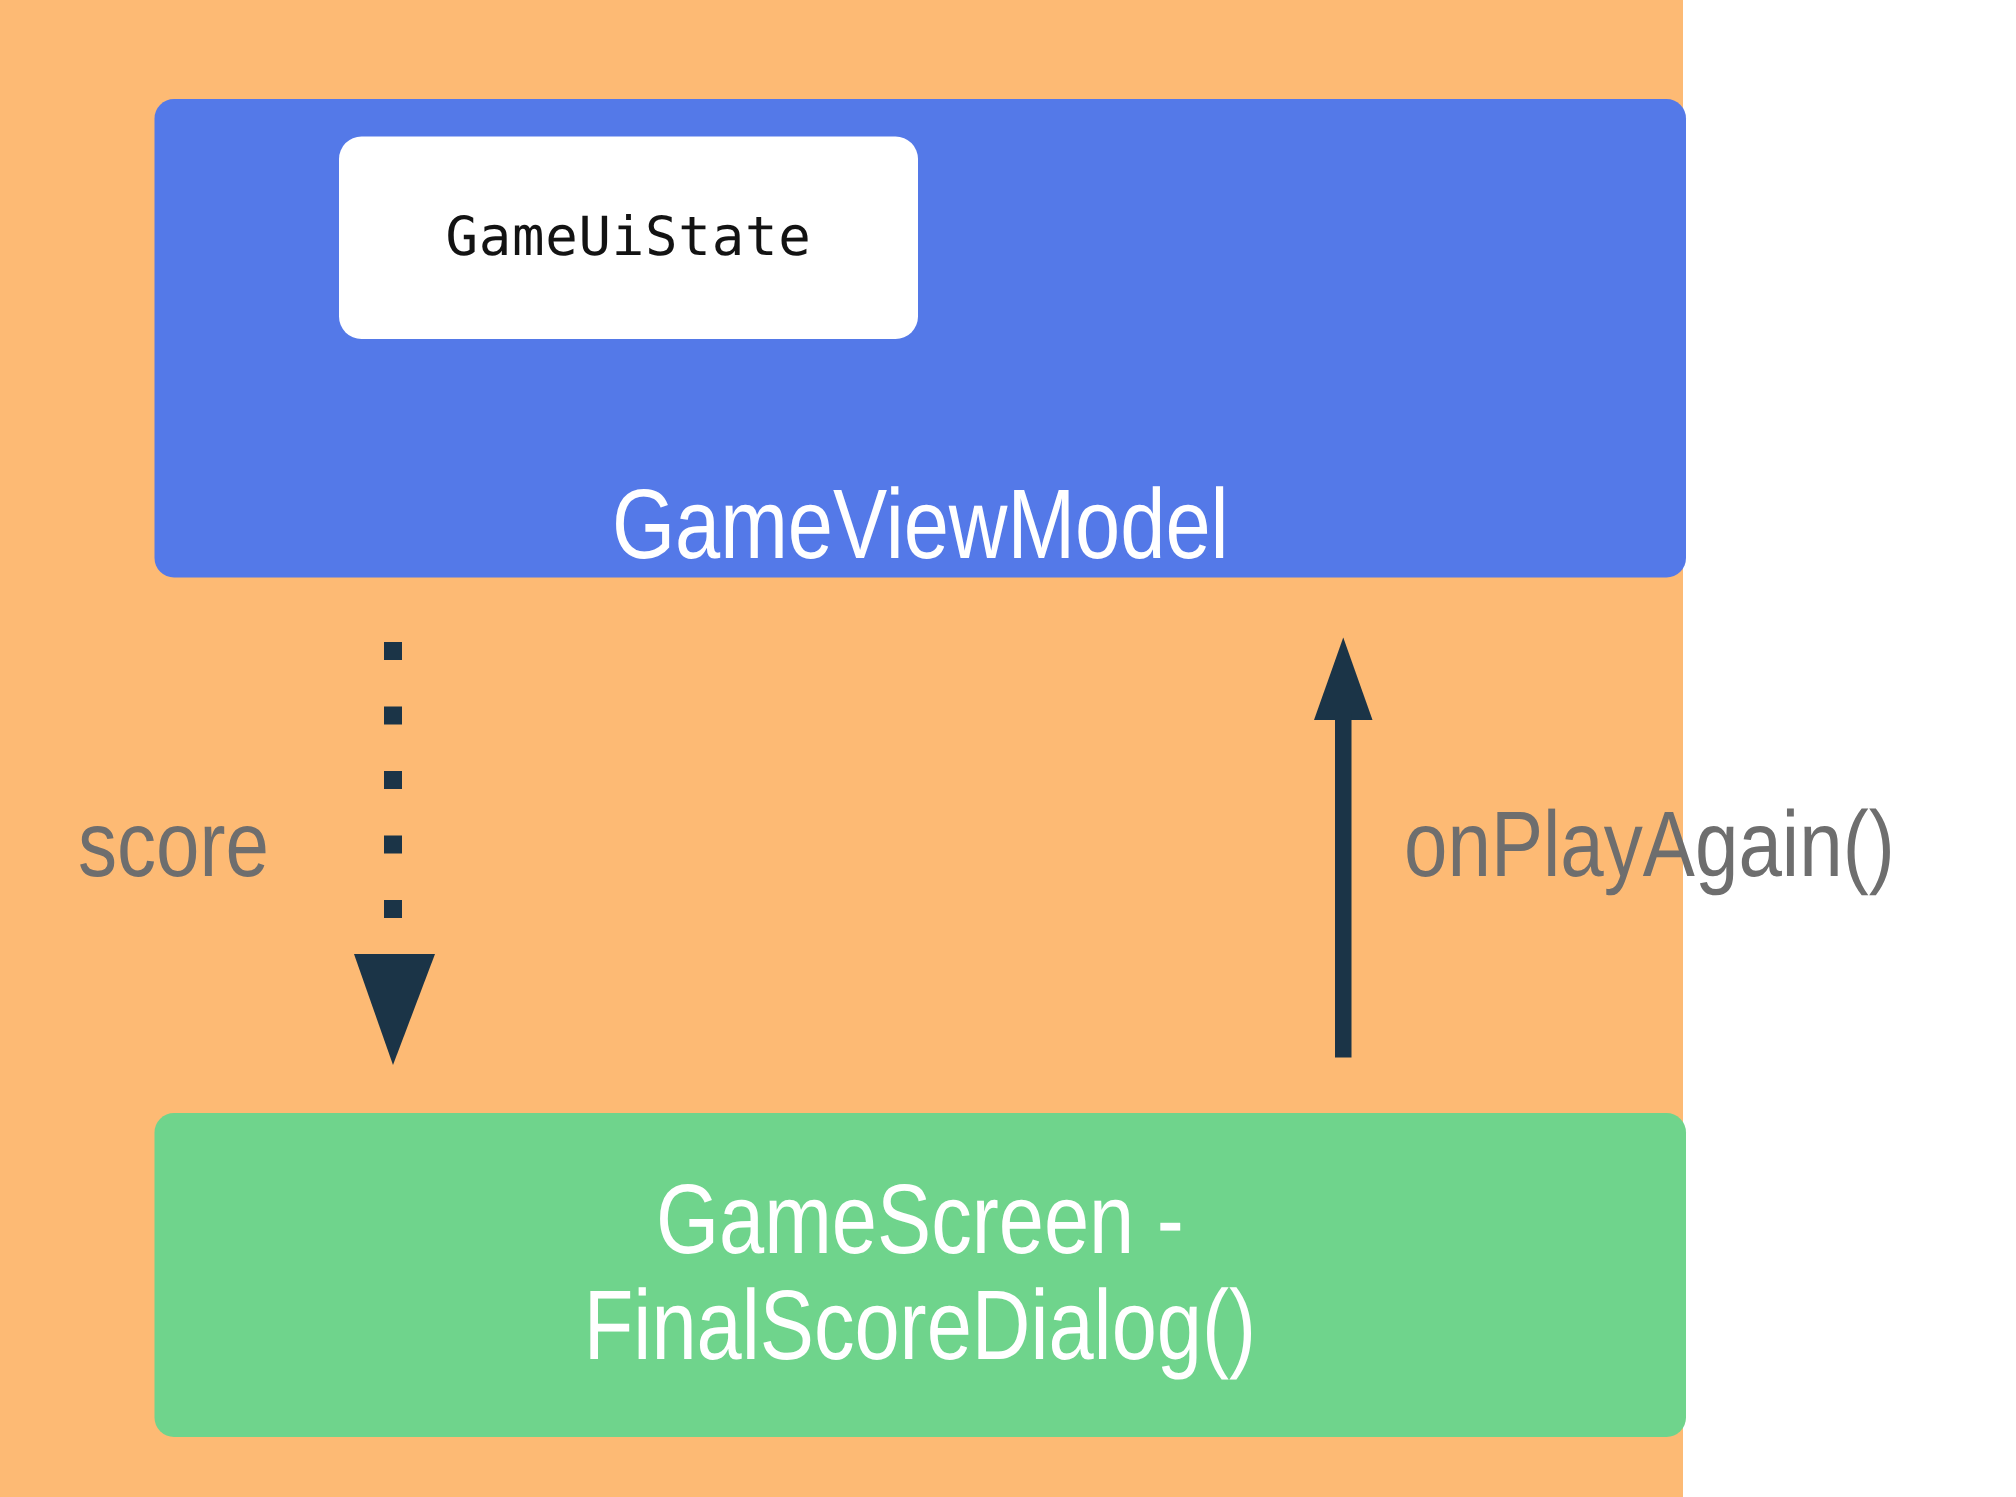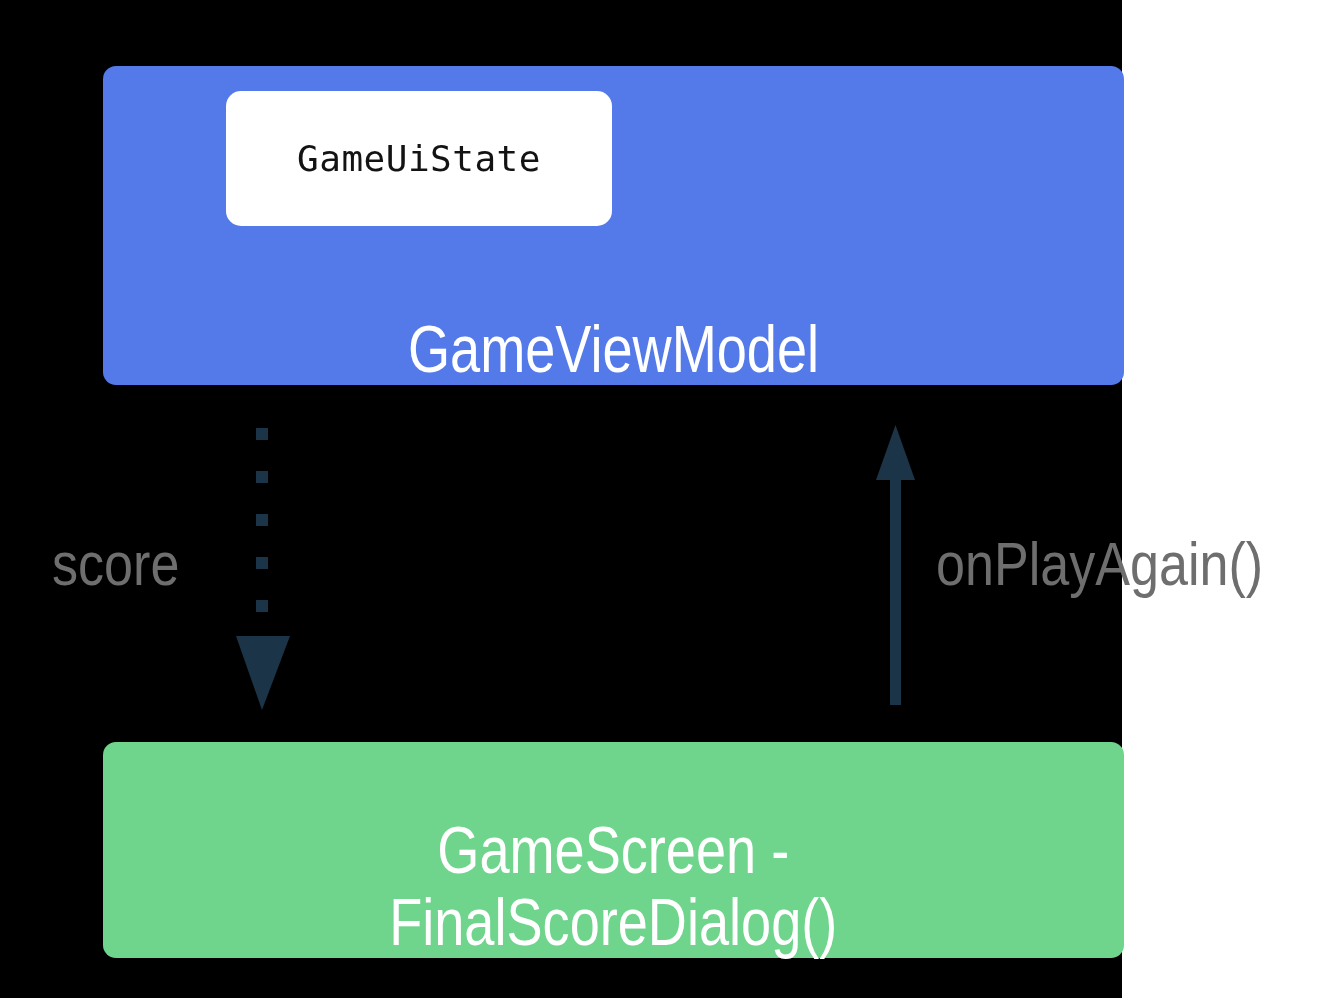--- a/index.html
+++ b/index.html
@@ -12,21 +12,21 @@
     width: 1344px;
     height: 998px;
     overflow: hidden;
     font-family: "Liberation Sans", sans-serif;
   }
 
   #canvas {
     position: relative;
     width: 1122px;
     height: 998px;
-    background: #000000;
+    background: #fdba74;
   }
 
   
   .node-box {
     position: absolute;
     box-sizing: border-box;
     display: flex;
     flex-direction: column;
     align-items: center;
     border-radius: 13px;
@@ -39,21 +39,21 @@
     height: 319px;
     background: #5479e8;
   }
 
   #screen-box {
     left: 103px;
     top: 742px;
     width: 1021px;
     height: 216px;
     background: #6fd48c;
-    justify-content: flex-end;
+    justify-content: center;
   }
 
   
   #state-card {
     position: absolute;
     left: 123px;   
     top: 25px;     
     width: 386px;
     height: 135px;
     background: #ffffff;

